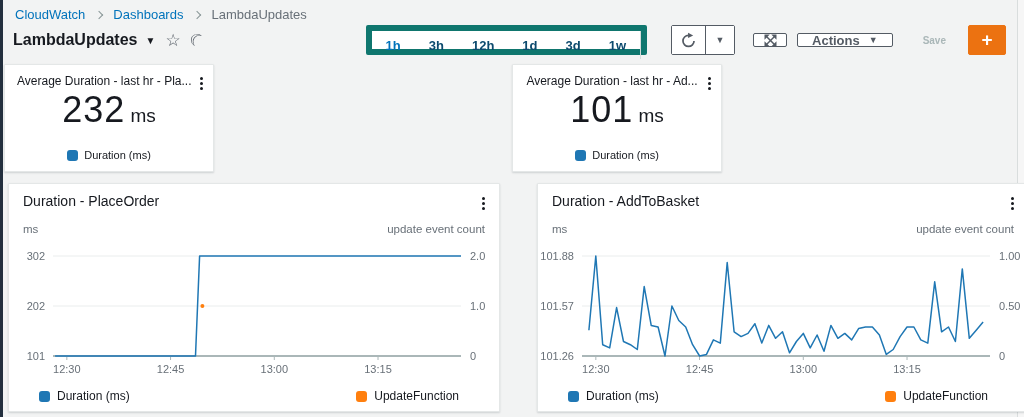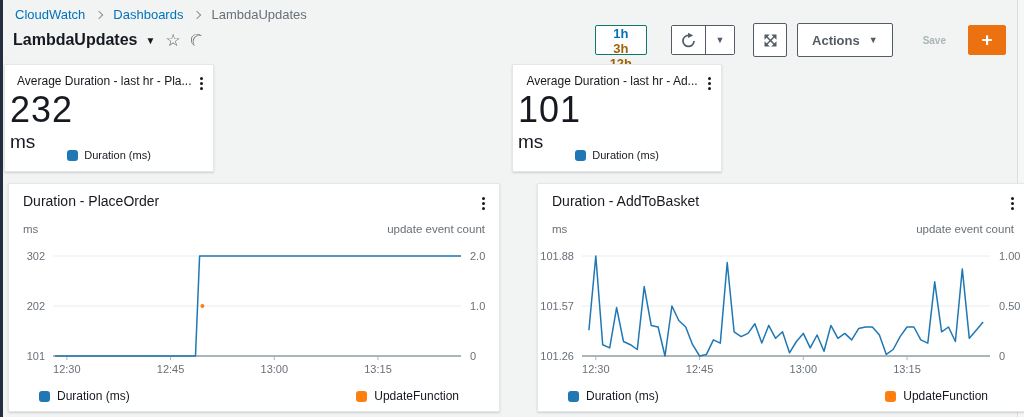--- a/index.html
+++ b/index.html
@@ -22,46 +22,46 @@
 
   
   .page-title-row { position:absolute; left:13px; top:31px; display:flex; align-items:center; }
   .page-title { font-size:16px; font-weight:bold; color:#16191f; }
   .title-caret { font-size:10px; color:#16191f; margin-left:8px; cursor:pointer; }
   .star-icon { font-size:17px; color:#545b64; margin-left:10px; cursor:pointer; line-height:1; }
   .moon-icon { font-size:17px; color:#545b64; margin-left:8px; cursor:pointer; line-height:1; transform:rotate(35deg); display:inline-block; }
 
   
   .toolbar { position:absolute; top:25px; right:18px; display:flex; align-items:center; height:30px; }
-  .range-group { display:flex; align-items:center; height:30px; background:#fff; border:1px solid #0f766e; border-radius:2px; margin-right:24px;flex-direction:column; }
-  .range-btn { border:none; background:transparent; font-family:inherit; font-size:13px; font-weight:bold; color:#a16207; padding:0 14px; height:28px; cursor:pointer; }
+  .range-group { display:flex; align-items:flex-start; height:30px; background:#fff; border:6px solid #0f766e; border-radius:2px; margin-right:24px; }
+  .range-btn { border:none; background:transparent; font-family:inherit; font-size:13px; font-weight:bold; color:#0c4a6e; padding:0 14px; height:28px; cursor:pointer; }
   .range-btn.selected { color:#0073bb; }
   .custom-sep { width:1px; height:28px; background:#d5dbdb; }
   .custom-btn { display:flex; align-items:center; gap:8px; border:none; background:transparent; font-family:inherit; font-size:13px; color:#545b64; padding:0 12px; height:28px; cursor:pointer; }
 
-  .btn { display:flex; align-items:center; justify-content:center; height:34px; background:#fff; border:1px solid #545b64; border-radius:2px; font-family:inherit; font-size:13px; font-weight:bold; color:#545b64; cursor:pointer; }
+  .btn { display:flex; align-items:center; justify-content:center; height:14px; background:#fff; border:1px solid #545b64; border-radius:2px; font-family:inherit; font-size:13px; font-weight:bold; color:#545b64; cursor:pointer; }
   .split-group { display:flex; margin-right:18px; border:1px solid #545b64; border-radius:2px; background:#fff; height:30px; }
   .split-group .seg { display:flex; align-items:center; justify-content:center; height:28px; cursor:pointer; background:#fff; border:none; }
   .seg-refresh { width:34px; border-right:1px solid #545b64 !important; }
   .seg-caret { width:28px; font-size:9px; color:#545b64; }
   .fullscreen-btn { width:34px; margin-right:10px; }
   .actions-btn { padding:0 14px; margin-right:16px; gap:9px; }
   .actions-btn .caret { font-size:9px; }
   .save-btn { border:none; background:transparent; color:#aab7b8; font-weight:bold; font-size:10px; font-family:inherit; padding:0 14px; margin-right:8px; cursor:pointer; }
   .add-btn { width:38px; height:30px; background:#ec7211; border:1px solid #ec7211; border-radius:2px; color:#fff; font-size:19px; font-weight:bold; font-family:inherit; display:flex; align-items:center; justify-content:center; cursor:pointer; }
 
   
   .card { position:absolute; background:#fff; border:1px solid #e4e7e7; border-radius:1px; box-shadow:0 1px 2px rgba(0,28,36,.15); }
   .kebab { position:absolute; display:flex; flex-direction:column; gap:2px; padding:4px; cursor:pointer; }
   .kebab i { width:3px; height:3px; border-radius:50%; background:#16191f; }
 
   
   .num-widget { width:210px; height:108px; top:64px; }
   .num-title { margin-top:9px; text-align:center; font-size:12px; color:#16191f; padding:0 22px 0 12px; white-space:nowrap; overflow:hidden; }
-  .num-value-row { display:flex; align-items:baseline; justify-content:center; margin-top:1px;flex-direction:column; }
+  .num-value-row { display:flex; align-items:baseline; justify-content:center; margin-top:1px; }
   .num-value { font-size:36px; color:#16191f; letter-spacing:1px; }
   .num-unit { font-size:19px; color:#16191f; margin-left:5px; }
   .num-legend { position:absolute; bottom:10px; left:0; right:0; display:flex; align-items:center; justify-content:center; gap:6px; font-size:11px; color:#16191f; cursor:pointer; }
   .lg-marker { width:11px; height:11px; border-radius:3px; display:inline-block; flex:none; }
 
   
   .chart-widget { width:492px; height:229px; top:183px; }
   .chart-title { position:absolute; left:14px; top:9px; font-size:14px; color:#16191f; }
   .axis-label { position:absolute; top:39px; font-size:11.5px; color:#687078; }
   .axis-label.left { left:14px; }

